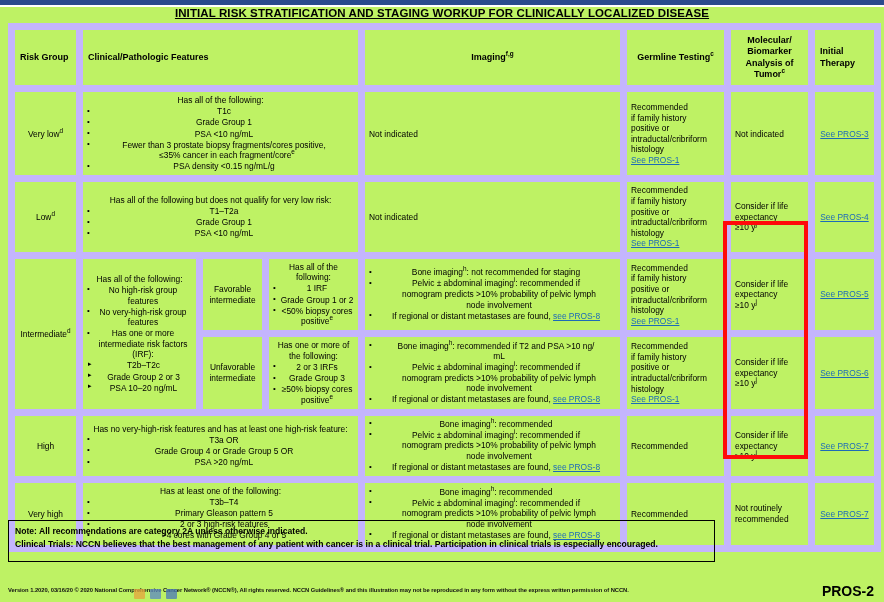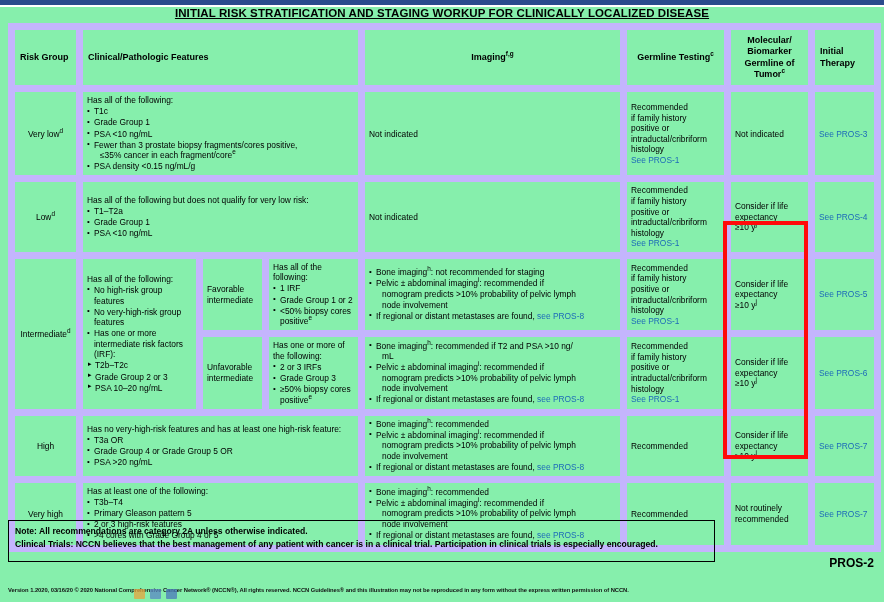--- a/index.html
+++ b/index.html
@@ -9,21 +9,21 @@
     width: 884px; height: 602px;
     background: #ffffff;
     font-family: "Liberation Sans", sans-serif;
     color: #000000;
     overflow: hidden;
   }
   #page {
     position: relative;
     width: 884px;
     height: 602px;
-    background: #86efac;
+    background: #bef264;
   }
   
   .topbar {
     position: absolute;
     left: 0; top: 0;
     width: 884px; height: 5px;
     background: #2a4b8d;
   }
   .topbar-white {
     position: absolute;
@@ -60,21 +60,21 @@
   }
   table.grid thead th {
     font-weight: bold;
     font-size: 9px;
     padding: 5px 5px;
   }
   .th-left   { text-align: left; vertical-align: middle; }
   .th-center { text-align: center; vertical-align: middle; }
 
   .c-center { text-align: left; }
-  .c-left   { text-align: left; }
+  .c-left   { text-align: center; }
 
   .riskname { text-align: center; font-size: 9px; }
 
   sup { font-size: 6.4px; vertical-align: super; line-height: 0; }
 
   ul.bullets {
     margin: 0; padding: 0; list-style: none;
   }
   ul.bullets > li {
     position: relative;
@@ -91,20 +91,21 @@
   ul.bullets > li.arrow:before {
     content: "\25B8";
     font-size: 7px;
     left: 1px;
   }
   .lead { margin: 0 0 0.5px 0; }
   .indent2 { display: block; padding-left: 6px; }
 
   a.xref {
     color: #1d6bb8;
+    text-decoration: underline;
     cursor: pointer;
   }
   
   .redbox {
     position: absolute;
     border: 4px solid #ff0a0a;
     background: transparent;
     pointer-events: none;
   }
   
@@ -134,22 +135,22 @@
     position: absolute;
     left: 8px; top: 587px;
     width: 700px;
     font-size: 5.8px;
     font-weight: bold;
     letter-spacing: -0.05px;
     color: #111;
   }
   .pagecode {
     position: absolute;
-    right: 10px; top: 556px;
-    font-size: 12px;
+    right: 10px; top: 583px;
+    font-size: 14px;
     font-weight: bold;
   }
   .artifacts {
     position: absolute;
     left: 134px; top: 588px;
     width: 52px; height: 12px;
     opacity: 0.75;
   }
   .artifacts span {
     position: absolute; top: 1px;
@@ -182,21 +183,21 @@
     </colgroup>
     <thead>
       <tr>
         <th class="th-left">Risk Group</th>
         <th class="th-left" colspan="3">Clinical/Pathologic Features</th>
         <th class="th-center"><span>Imaging</span><sup>f,g</sup></th>
         <th class="th-center"><span>Germline Testing</span><sup>c</sup></th>
         <th class="th-center">
           <span>Molecular/</span><br>
           <span>Biomarker</span><br>
-          <span>Germline of</span><br>
+          <span>Analysis of</span><br>
           <span>Tumor</span><sup>c</sup>
         </th>
         <th class="th-left">
           <span>Initial</span><br>
           <span>Therapy</span>
         </th>
       </tr>
     </thead>
     <tbody>
 

